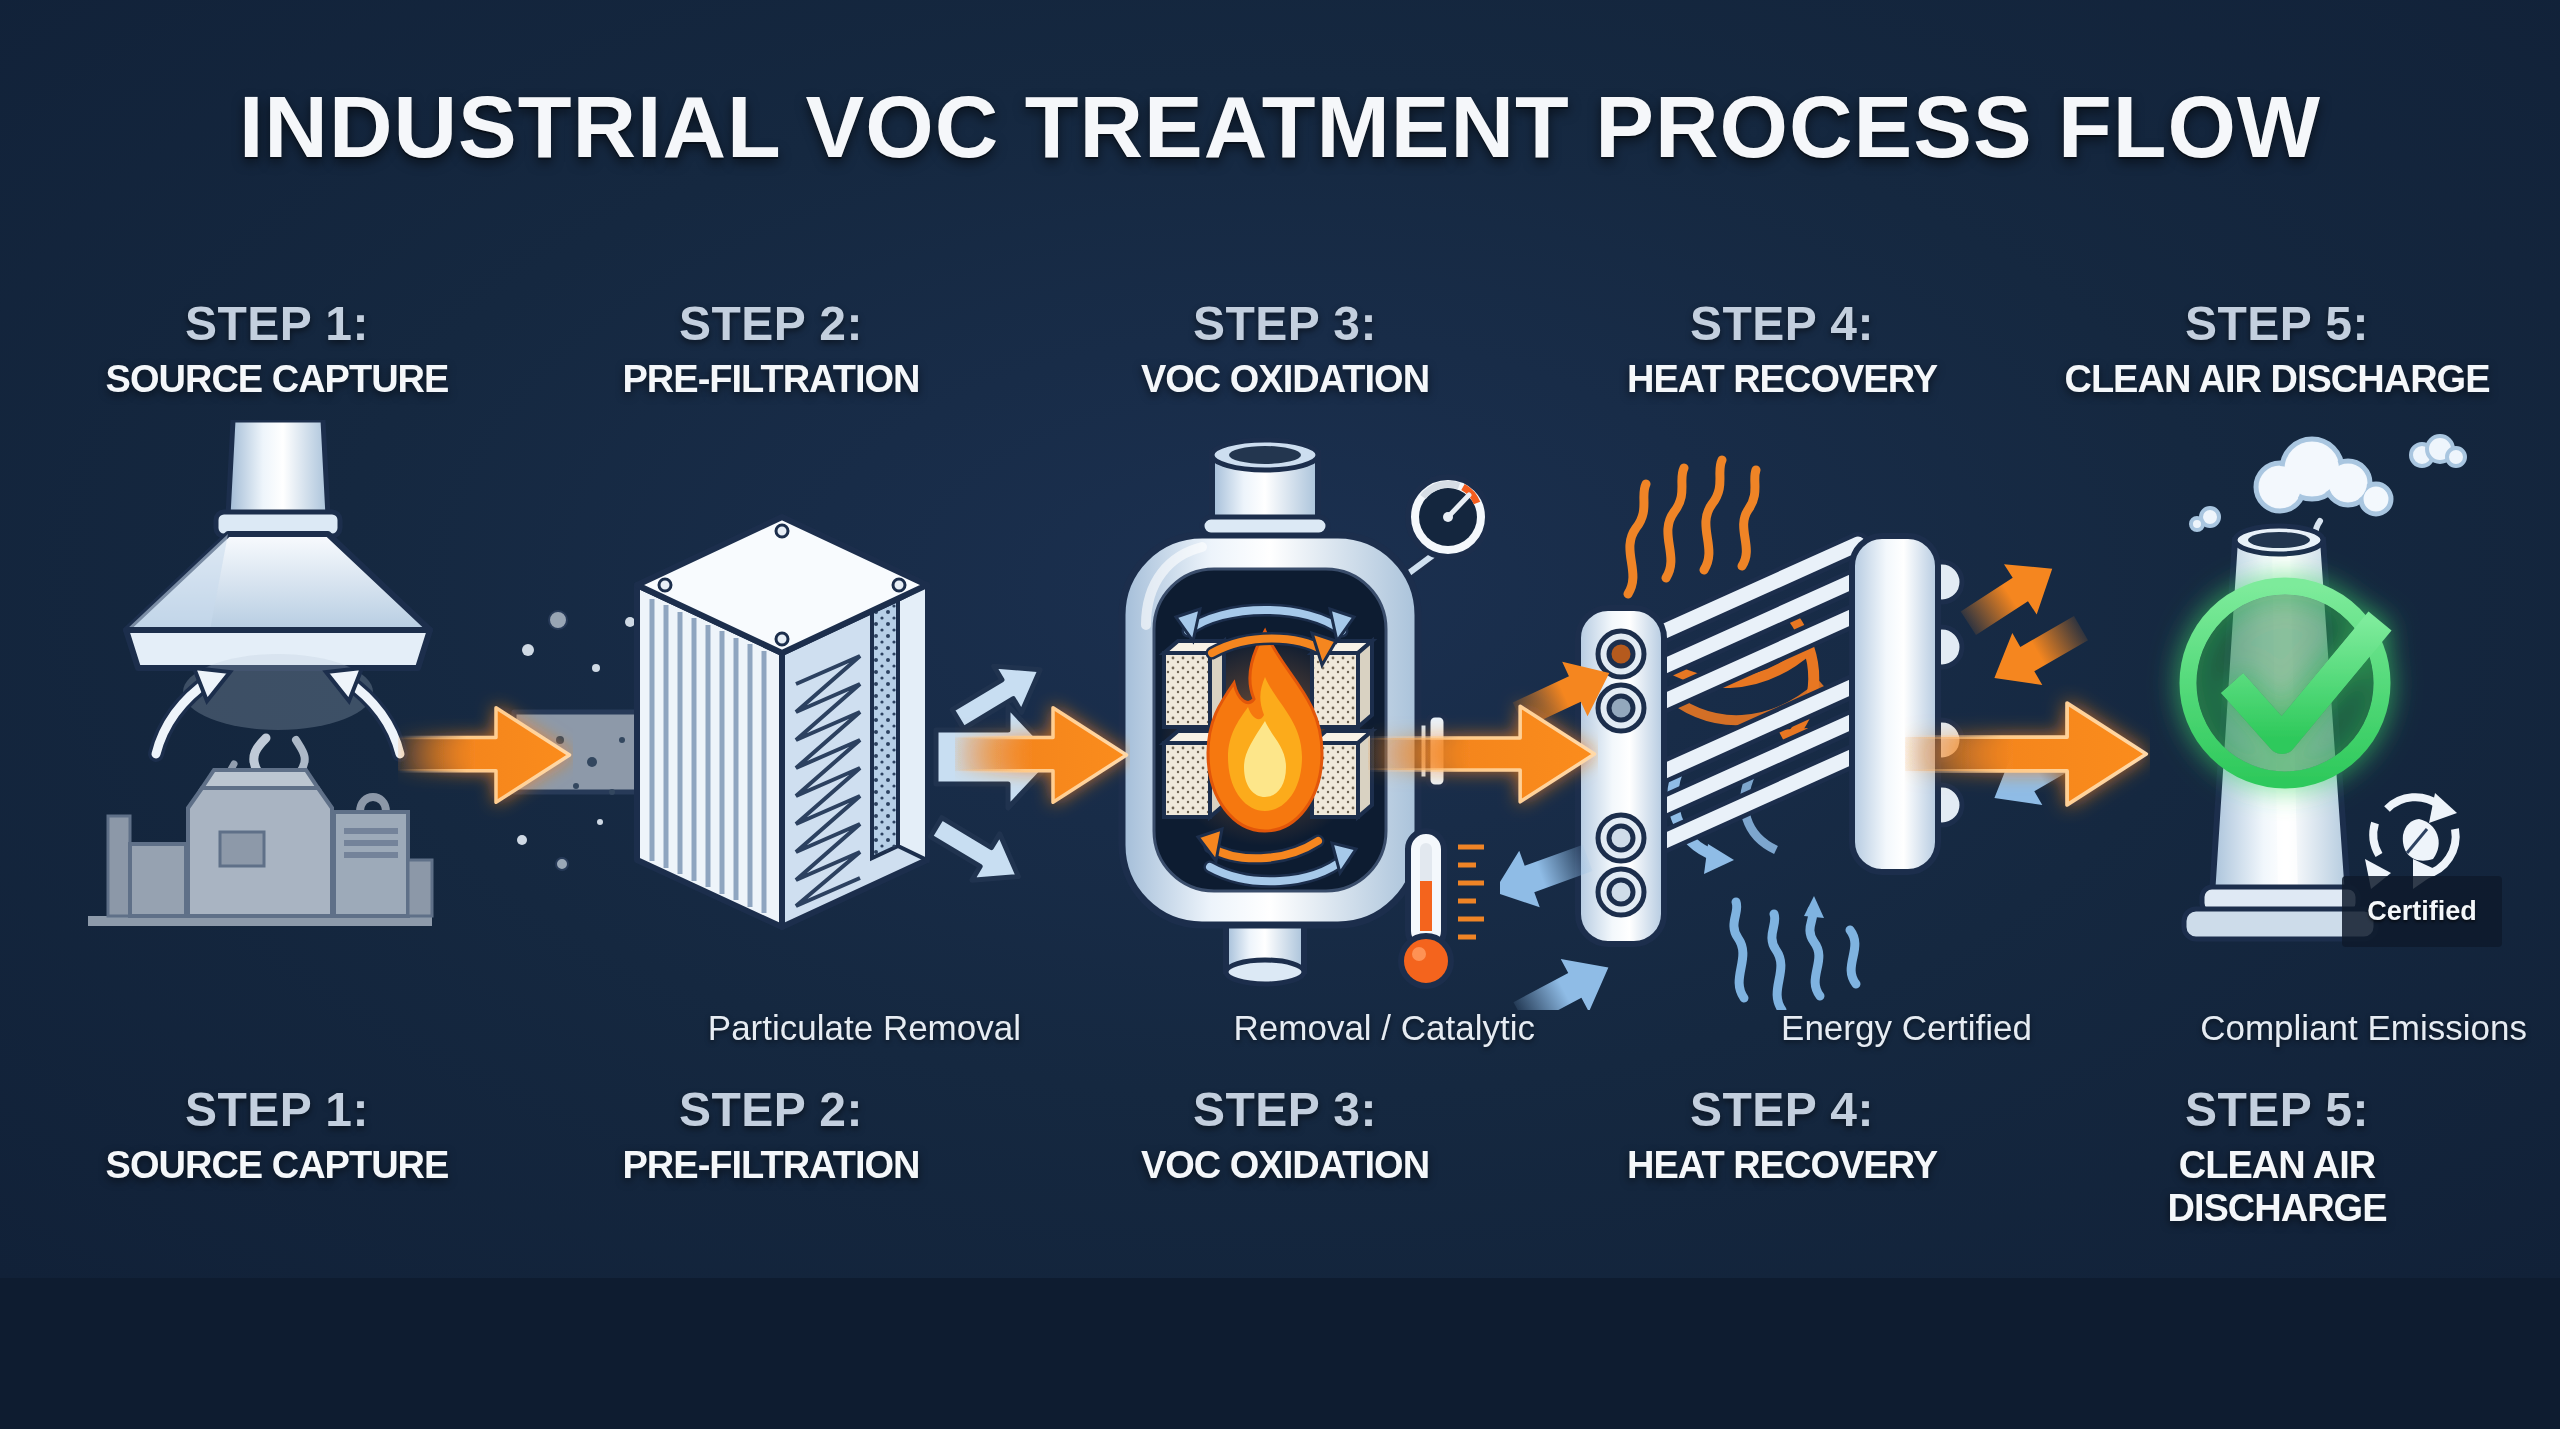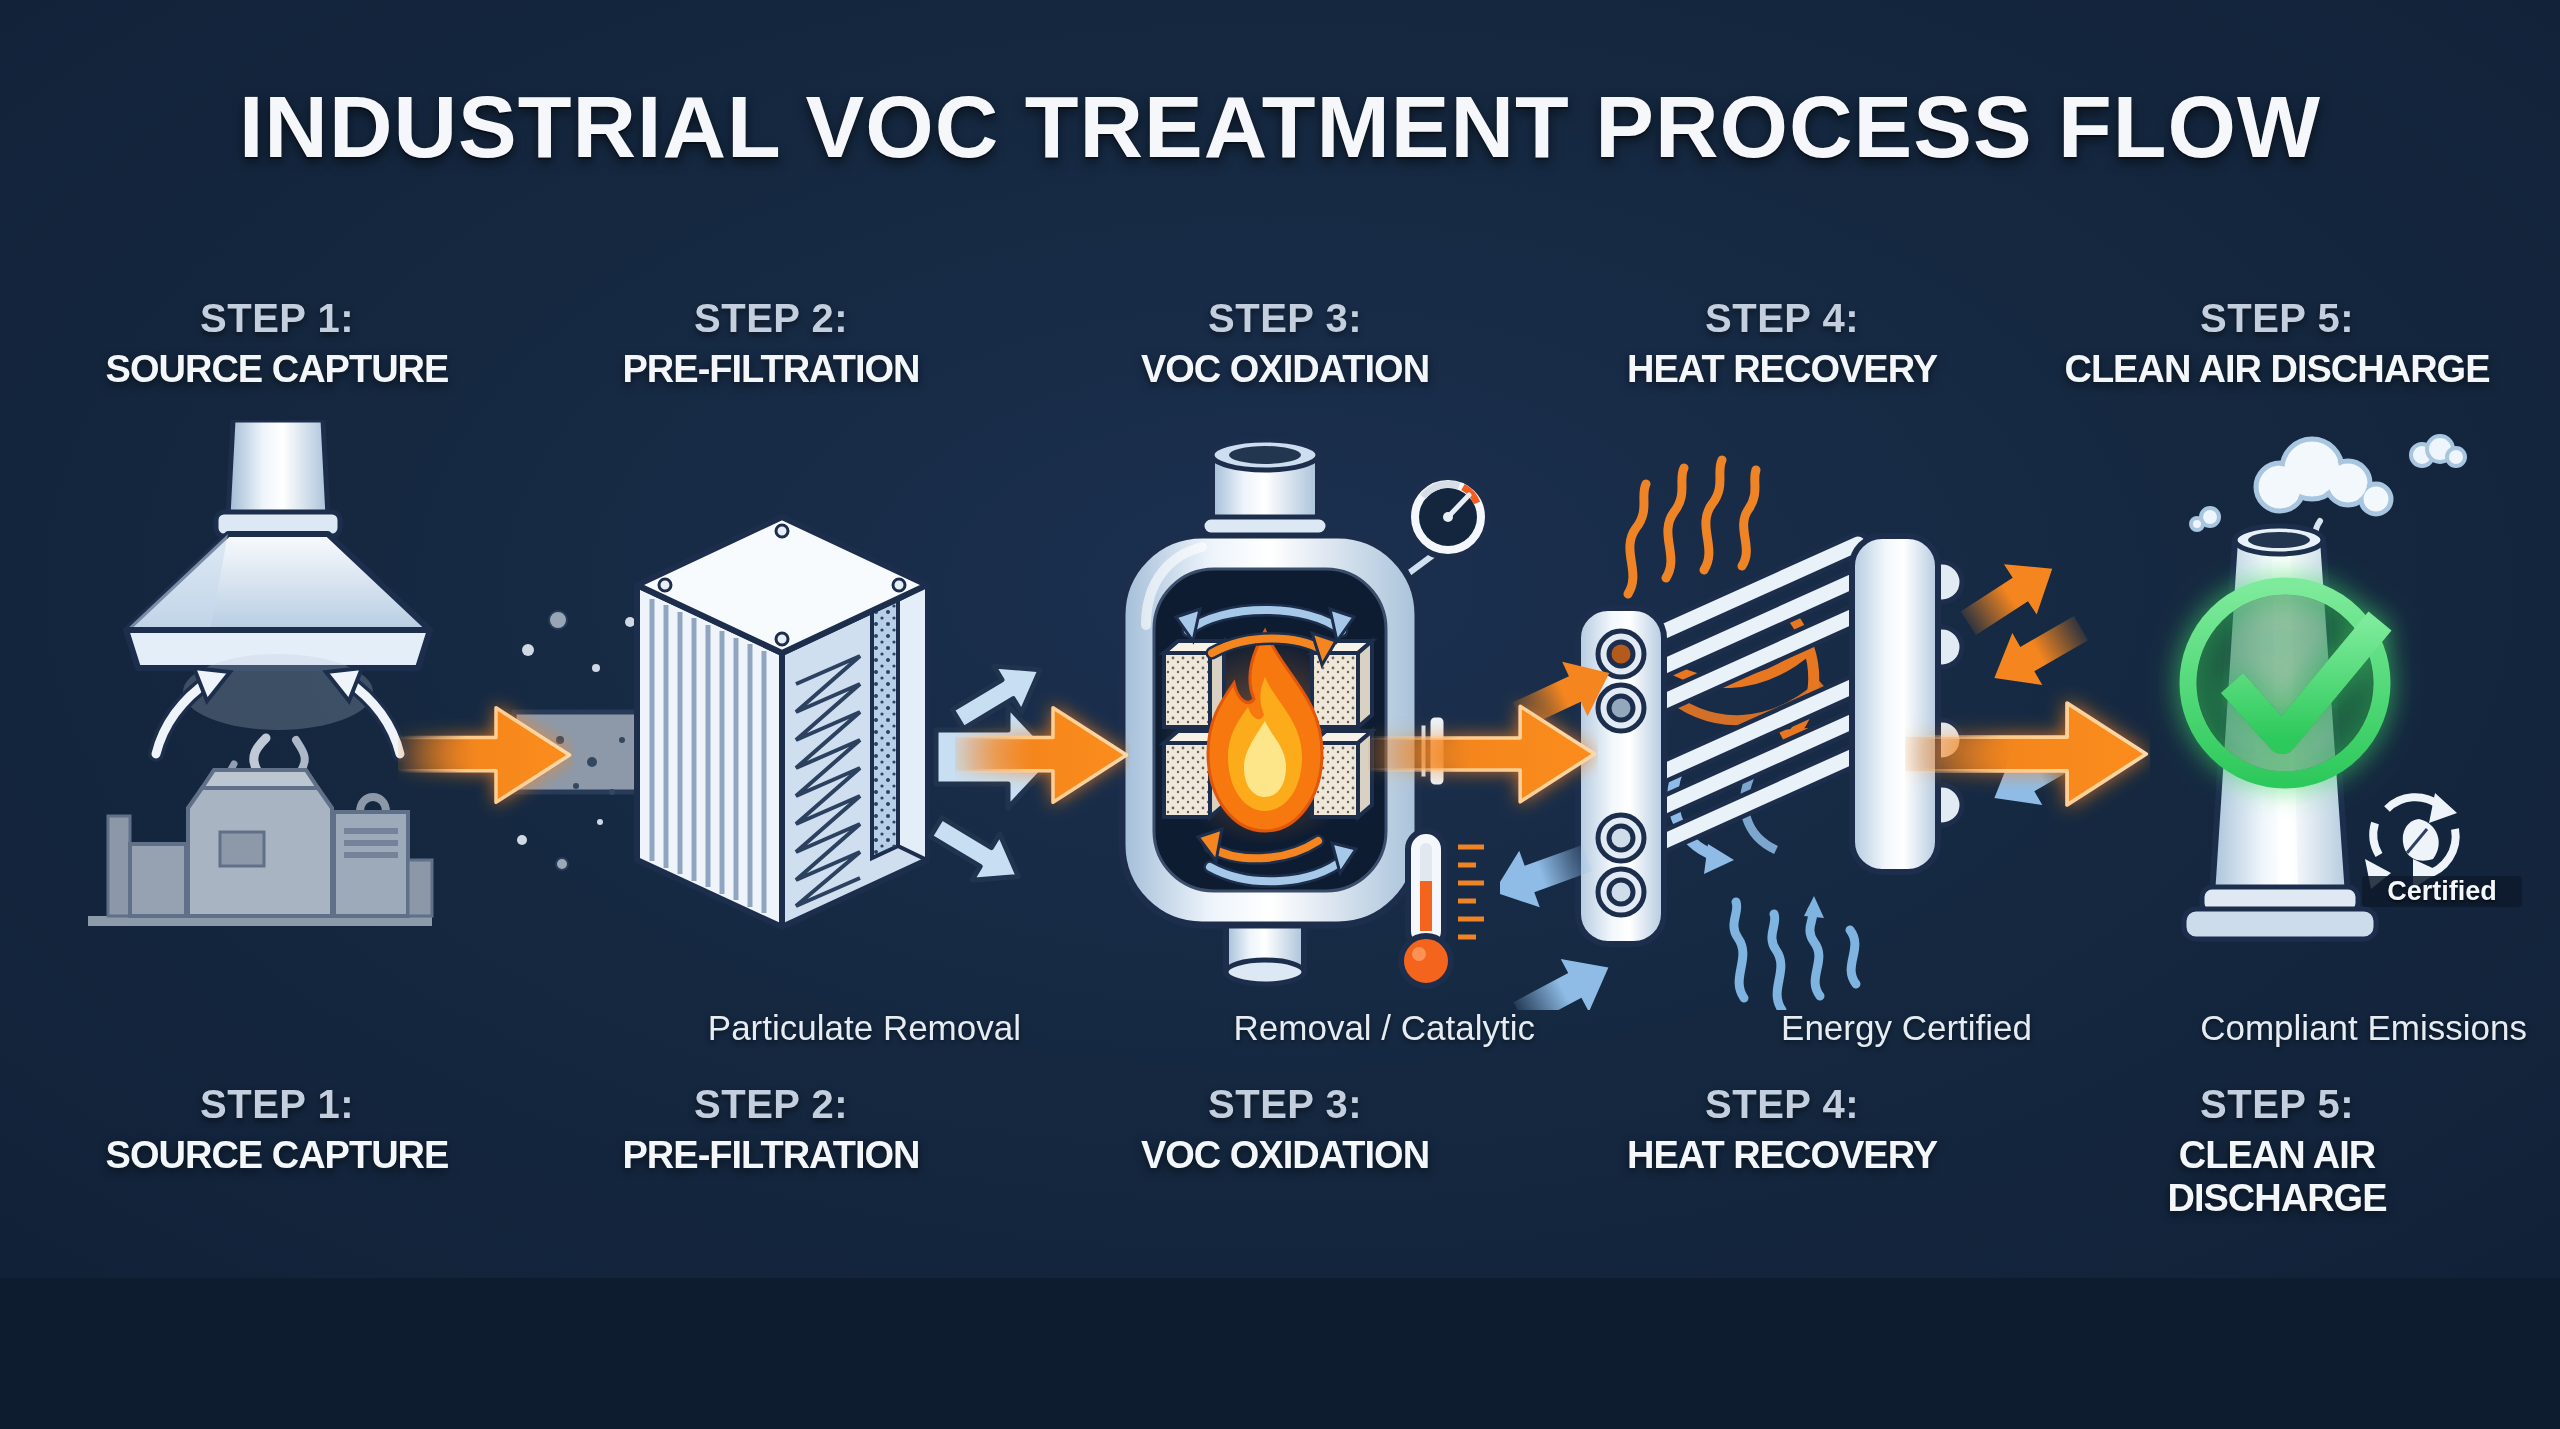--- a/index.html
+++ b/index.html
@@ -5,31 +5,31 @@
   html,body{margin:0;padding:0;background:#0e1c30;}
   body{width:2560px;height:1429px;overflow:hidden;font-family:"Liberation Sans",sans-serif;}
   .canvas{position:relative;width:2560px;height:1278px;
     background:radial-gradient(ellipse at 50% 46%, #1b3050 0%, #152840 52%, #112138 100%);}
   .page-title{position:absolute;top:76px;left:0;width:100%;text-align:center;
     font-size:88px;font-weight:700;letter-spacing:1px;color:#f5f7fa;
     text-shadow:0 5px 12px rgba(0,0,0,.55), 0 2px 0 rgba(0,0,0,.35);}
   .col{position:absolute;width:500px;text-align:center;}
   .head-top{position:absolute;top:296px;left:0;width:100%;}
   .head-bottom{position:absolute;top:1082px;left:0;width:100%;}
-  .step-label{font-size:40px;font-weight:700;color:#c3cfde;letter-spacing:.5px;
+  .step-label{font-size:48px;font-weight:700;color:#c3cfde;letter-spacing:.5px;
     text-shadow:0 3px 6px rgba(0,0,0,.5);margin-bottom:7px;}
   .step-title{font-size:38px;font-weight:700;color:#f4f7fa;letter-spacing:-1px;
     text-shadow:0 3px 8px rgba(0,0,0,.55);line-height:1.12;}
   .narrow .step-title{max-width:320px;margin:0 auto;}
   .sublabel{position:absolute;top:1008px;left:0;width:100%;text-align:right;
     font-size:35px;font-weight:400;color:#e6ecf3;text-shadow:0 2px 5px rgba(0,0,0,.5);}
   .icon,.flow{position:absolute;}
   .cert-chip{position:absolute;left:2342px;top:876px;width:160px;text-align:center;
     font-size:27px;font-weight:700;color:#f4f7fa;background:rgba(14,26,44,.85);
-    padding:0 0;border-radius:4px;text-shadow:0 2px 3px rgba(0,0,0,.6);margin-left:20px;}
+    padding:20px 0;border-radius:4px;text-shadow:0 2px 3px rgba(0,0,0,.6);}
 </style>
 </head>
 <body>
 
 <div class="canvas">
 
   <div class="page-title">INDUSTRIAL VOC TREATMENT PROCESS FLOW</div>
 
   <div class="col" style="left:27px">
     <div class="head-top">

